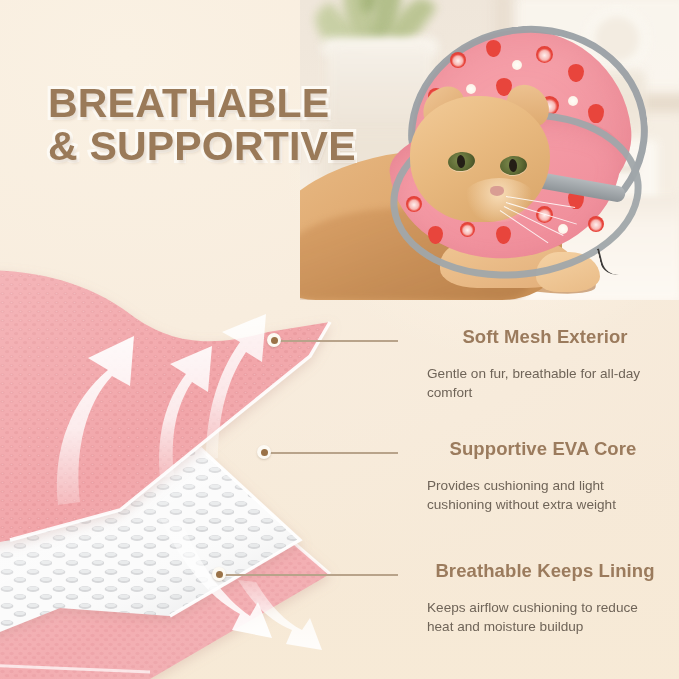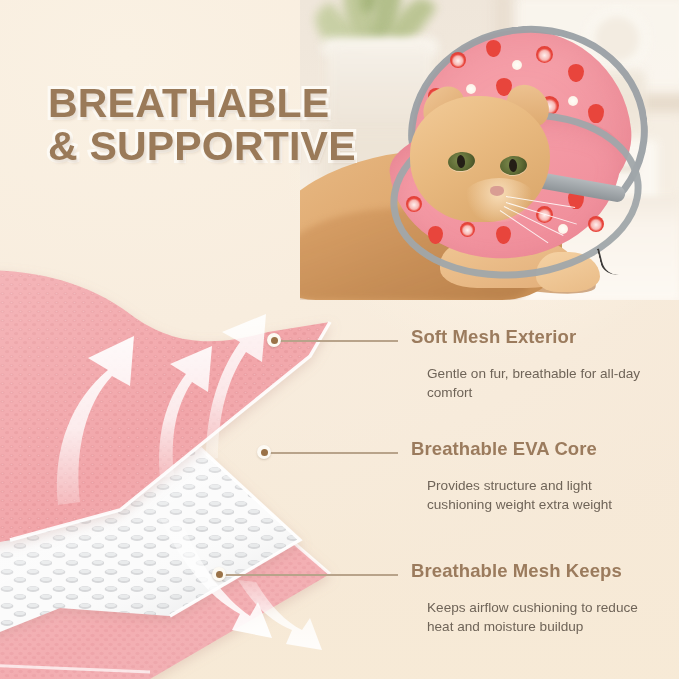--- a/index.html
+++ b/index.html
@@ -358,20 +358,21 @@
 
   
   .callout { position: absolute; z-index: 30; }
   .callout .title {
     font-size: 18.5px;
     font-weight: 700;
     color: #9b7b5d;
     letter-spacing: .1px;
     white-space: nowrap;
     margin: 0 0 7px 0;
+    text-align: center;
   }
   .callout .desc {
     font-size: 13.6px;
     line-height: 1.42;
     color: #6f6458;
     margin: 16px;
     max-width: 252px;
   }
   .leader { position: absolute; z-index: 25; }
   .leader .line {
@@ -607,22 +608,22 @@
       <span class="dot-inner"></span>
     </span>
   </div>
 
   <div class="callout" style="left:411px; top:326px;">
     <p class="title">Soft Mesh Exterior</p>
     <p class="desc">Gentle on fur, breathable for all-day comfort</p>
   </div>
 
   <div class="callout" style="left:411px; top:438px;">
-    <p class="title">Breathable EVA Core</p>
-    <p class="desc" style="max-width:232px;">Provides structure and light cushioning weight extra weight</p>
+    <p class="title">Supportive EVA Core</p>
+    <p class="desc" style="max-width:232px;">Provides cushioning and light cushioning without extra weight</p>
   </div>
 
   <div class="callout" style="left:411px; top:560px;">
-    <p class="title">Breathable Mesh Keeps</p>
+    <p class="title">Breathable Keeps Lining</p>
     <p class="desc" style="max-width:240px;">Keeps airflow cushioning to reduce heat and moisture buildup</p>
   </div>
 
 </div>
 
 </body></html>

